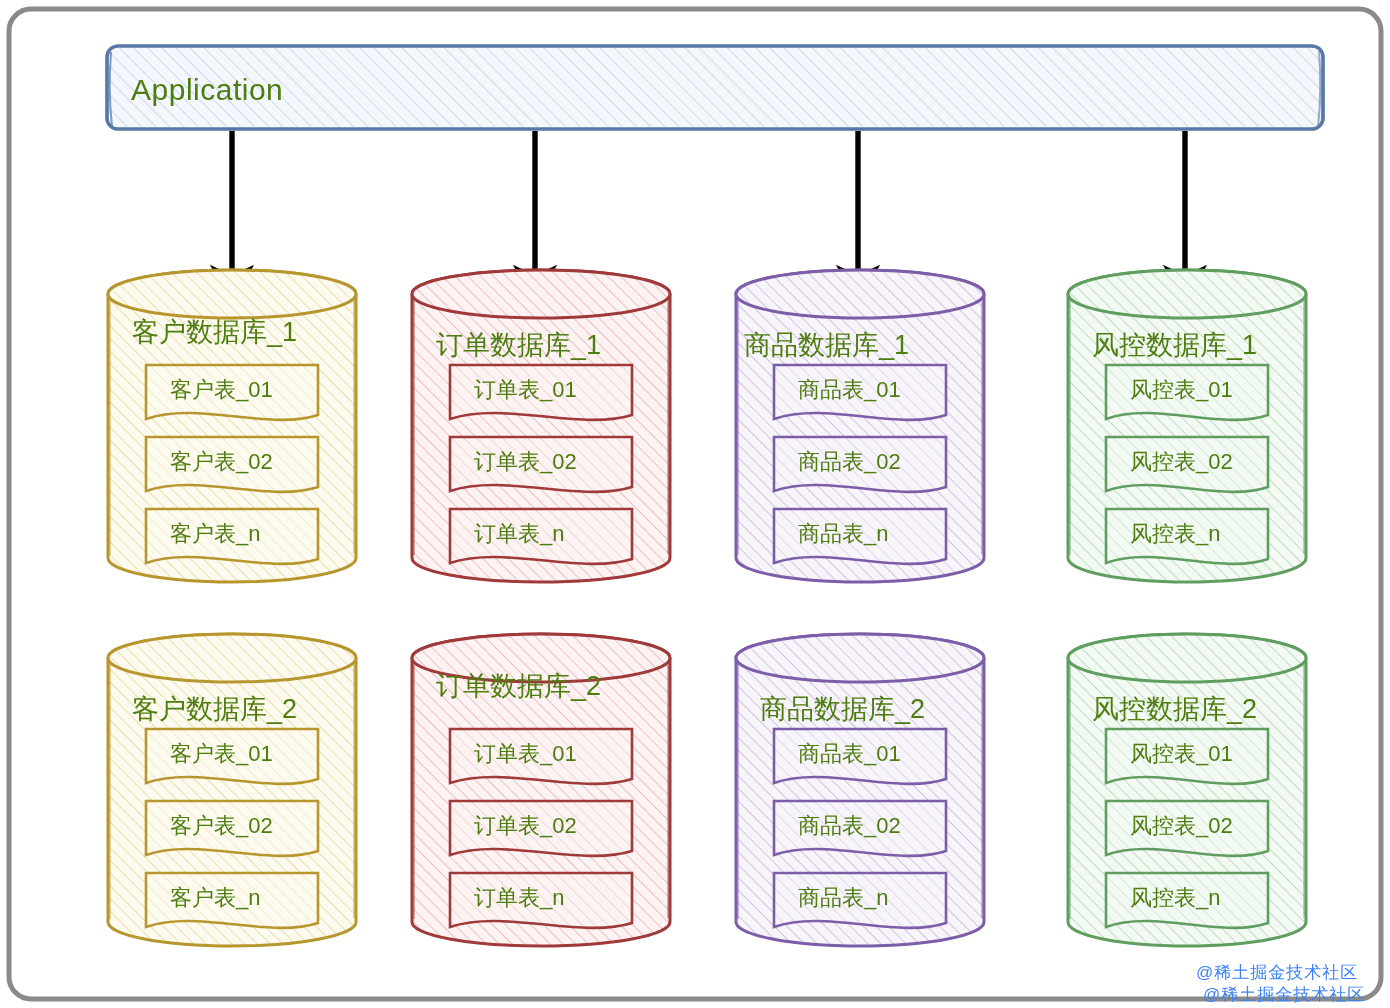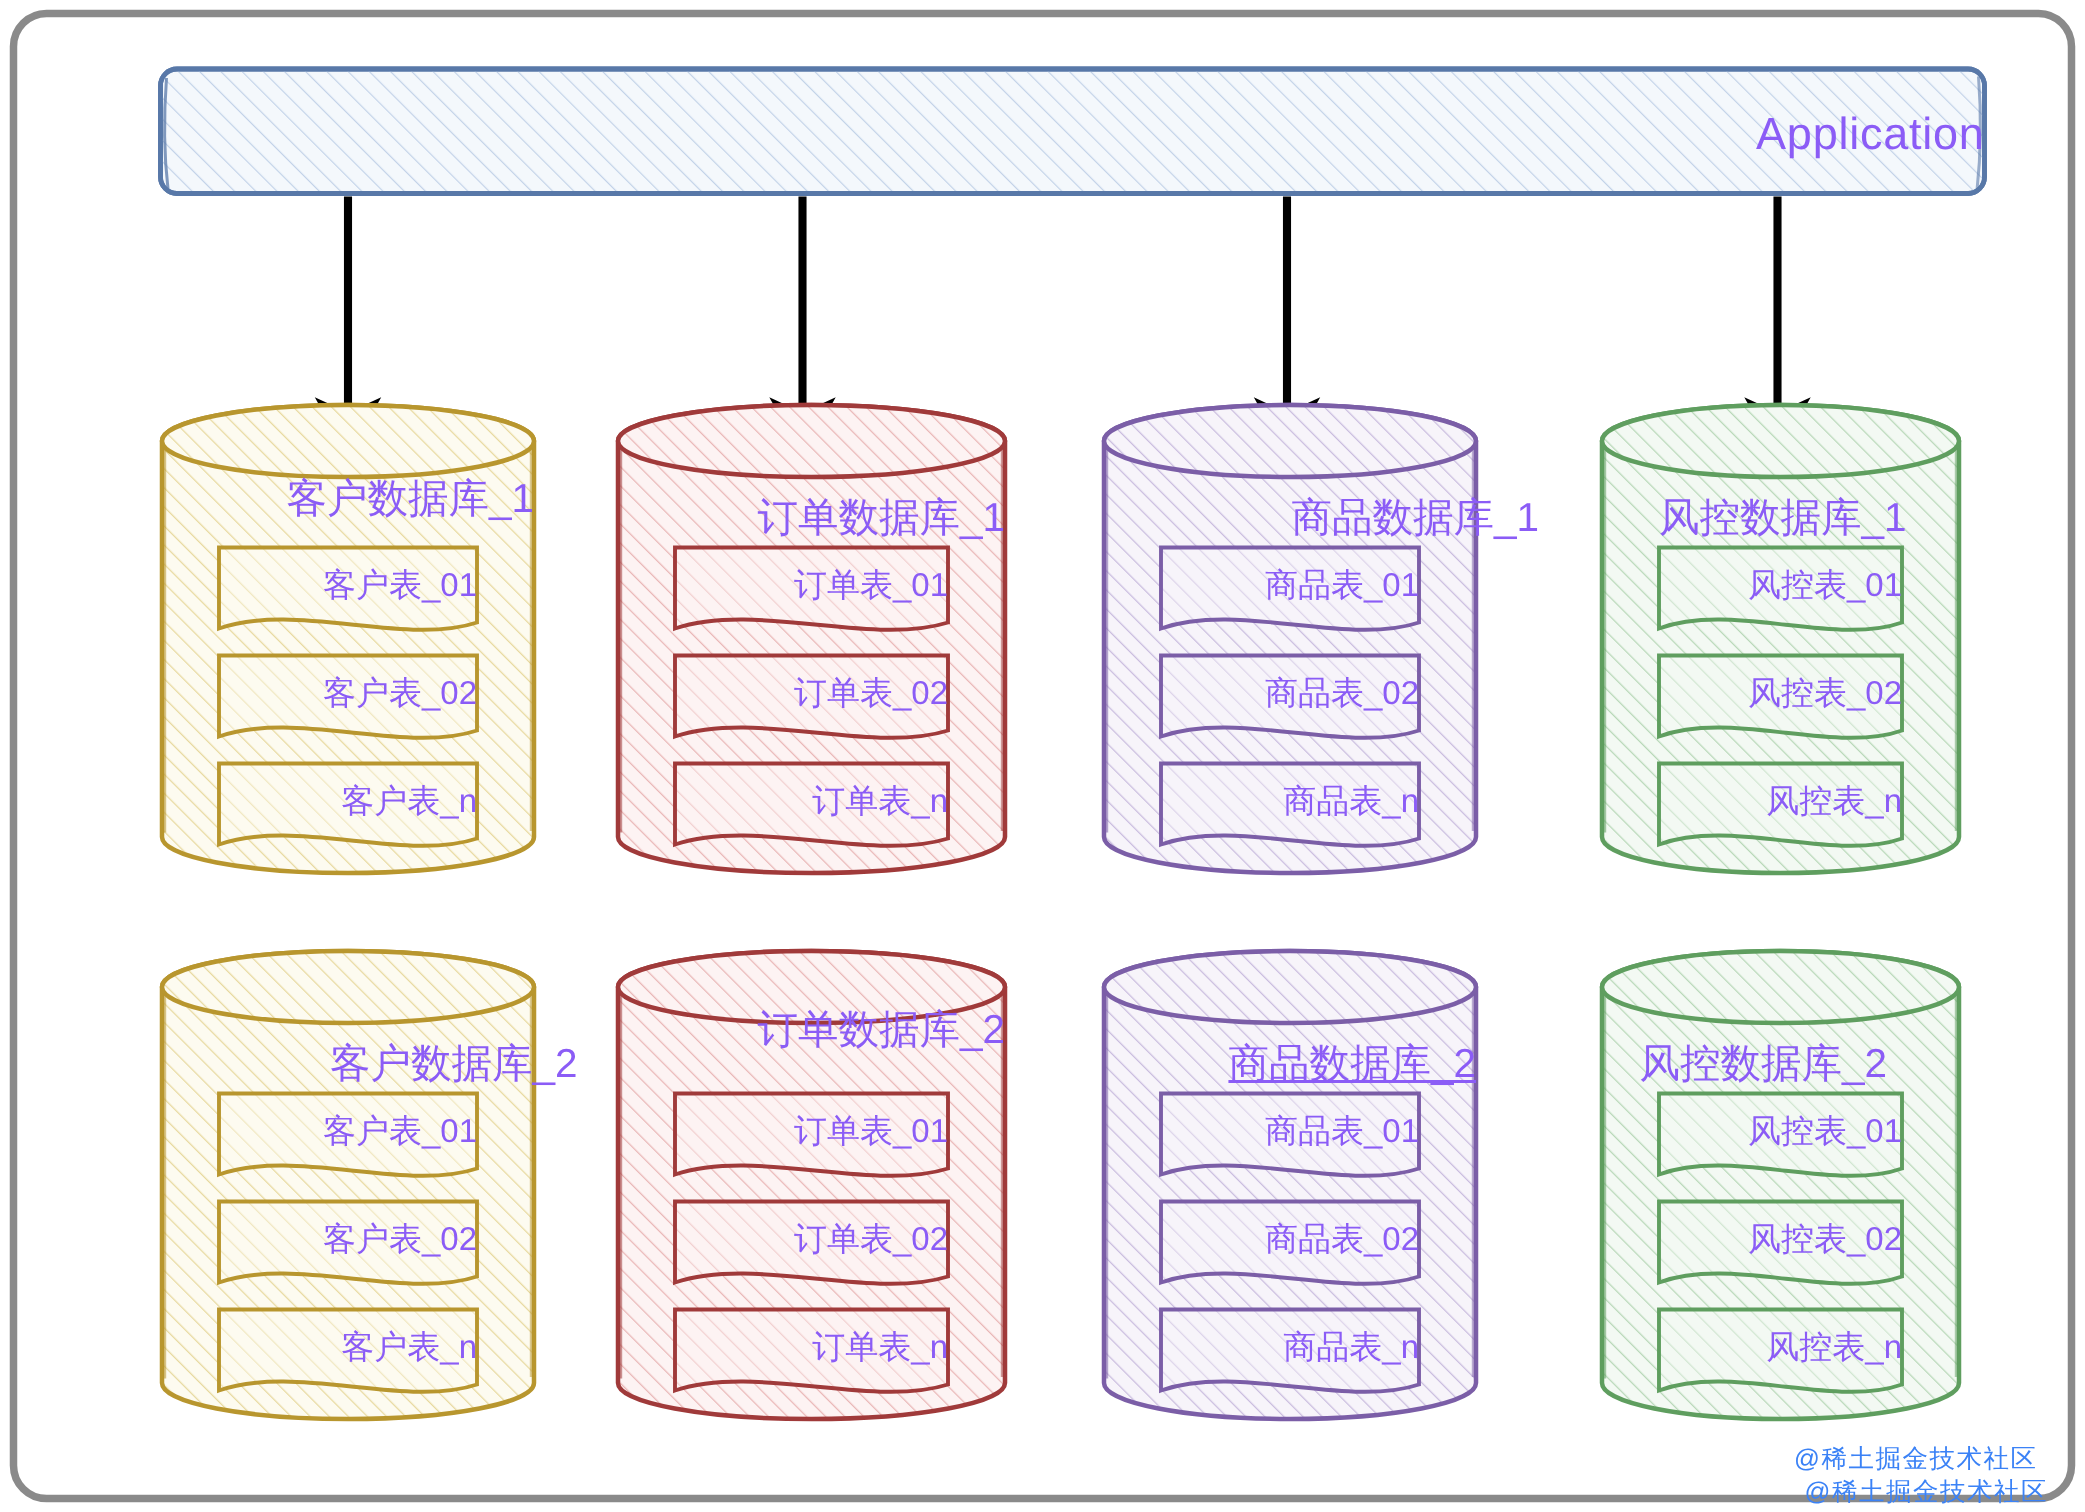--- a/index.html
+++ b/index.html
@@ -19,24 +19,25 @@
     width: 1390px;
     height: 1008px;
   }
   #diagram-svg {
     position: absolute;
     left: 0;
     top: 0;
   }
   .lbl {
     position: absolute;
-    text-align: right;
-    color: #8b5cf6;
+    text-align: left;
+    color: #4d7c0f;
     white-space: nowrap;
     pointer-events: none;
+    margin-left: 24px;
   }
   .app-title {
     font-size: 30px;
     letter-spacing: 0.5px;
   }
   .db-title {
     font-size: 27px;
   }
   .tbl-title {
     font-size: 22px;
@@ -299,37 +300,37 @@
 
   <div id="label-layer">
       <div class="lbl db-title" style="left: 108px; top: 314px; width: 248px;">客户数据库_1</div>
       <div class="lbl tbl-title" style="left: 146px; top: 375px; width: 172px;">客户表_01</div>
       <div class="lbl tbl-title" style="left: 146px; top: 447px; width: 172px;">客户表_02</div>
       <div class="lbl tbl-title" style="left: 146px; top: 519px; width: 172px;">客户表_n</div>
       <div class="lbl db-title" style="left: 412px; top: 327px; width: 258px;">订单数据库_1</div>
       <div class="lbl tbl-title" style="left: 450px; top: 375px; width: 182px;">订单表_01</div>
       <div class="lbl tbl-title" style="left: 450px; top: 447px; width: 182px;">订单表_02</div>
       <div class="lbl tbl-title" style="left: 450px; top: 519px; width: 182px;">订单表_n</div>
-      <div class="lbl db-title" style="left: 736px; top: 327px; width: 290px;">商品数据库_1</div>
+      <div class="lbl db-title" style="left: 720px; top: 327px; width: 290px;">商品数据库_1</div>
       <div class="lbl tbl-title" style="left: 774px; top: 375px; width: 172px;">商品表_01</div>
       <div class="lbl tbl-title" style="left: 774px; top: 447px; width: 172px;">商品表_02</div>
       <div class="lbl tbl-title" style="left: 774px; top: 519px; width: 172px;">商品表_n</div>
       <div class="lbl db-title" style="left: 1068px; top: 327px; width: 203px;">风控数据库_1</div>
       <div class="lbl tbl-title" style="left: 1106px; top: 375px; width: 162px;">风控表_01</div>
       <div class="lbl tbl-title" style="left: 1106px; top: 447px; width: 162px;">风控表_02</div>
       <div class="lbl tbl-title" style="left: 1106px; top: 519px; width: 162px;">风控表_n</div>
       <div class="lbl db-title" style="left: 108px; top: 691px; width: 277px;">客户数据库_2</div>
       <div class="lbl tbl-title" style="left: 146px; top: 739px; width: 172px;">客户表_01</div>
       <div class="lbl tbl-title" style="left: 146px; top: 811px; width: 172px;">客户表_02</div>
       <div class="lbl tbl-title" style="left: 146px; top: 883px; width: 172px;">客户表_n</div>
       <div class="lbl db-title" style="left: 412px; top: 668px; width: 258px;">订单数据库_2</div>
       <div class="lbl tbl-title" style="left: 450px; top: 739px; width: 182px;">订单表_01</div>
       <div class="lbl tbl-title" style="left: 450px; top: 811px; width: 182px;">订单表_02</div>
       <div class="lbl tbl-title" style="left: 450px; top: 883px; width: 182px;">订单表_n</div>
-      <div class="lbl db-title" style="left: 736px; top: 691px; width: 248px; text-decoration: underline;">商品数据库_2</div>
+      <div class="lbl db-title" style="left: 736px; top: 691px; width: 248px;">商品数据库_2</div>
       <div class="lbl tbl-title" style="left: 774px; top: 739px; width: 172px;">商品表_01</div>
       <div class="lbl tbl-title" style="left: 774px; top: 811px; width: 172px;">商品表_02</div>
       <div class="lbl tbl-title" style="left: 774px; top: 883px; width: 172px;">商品表_n</div>
       <div class="lbl db-title" style="left: 1068px; top: 691px; width: 190px;">风控数据库_2</div>
       <div class="lbl tbl-title" style="left: 1106px; top: 739px; width: 162px;">风控表_01</div>
       <div class="lbl tbl-title" style="left: 1106px; top: 811px; width: 162px;">风控表_02</div>
       <div class="lbl tbl-title" style="left: 1106px; top: 883px; width: 162px;">风控表_n</div>
     </div>
 
   <div class="watermark" style="left:1196px; top:961px;">@稀土掘金技术社区</div>

